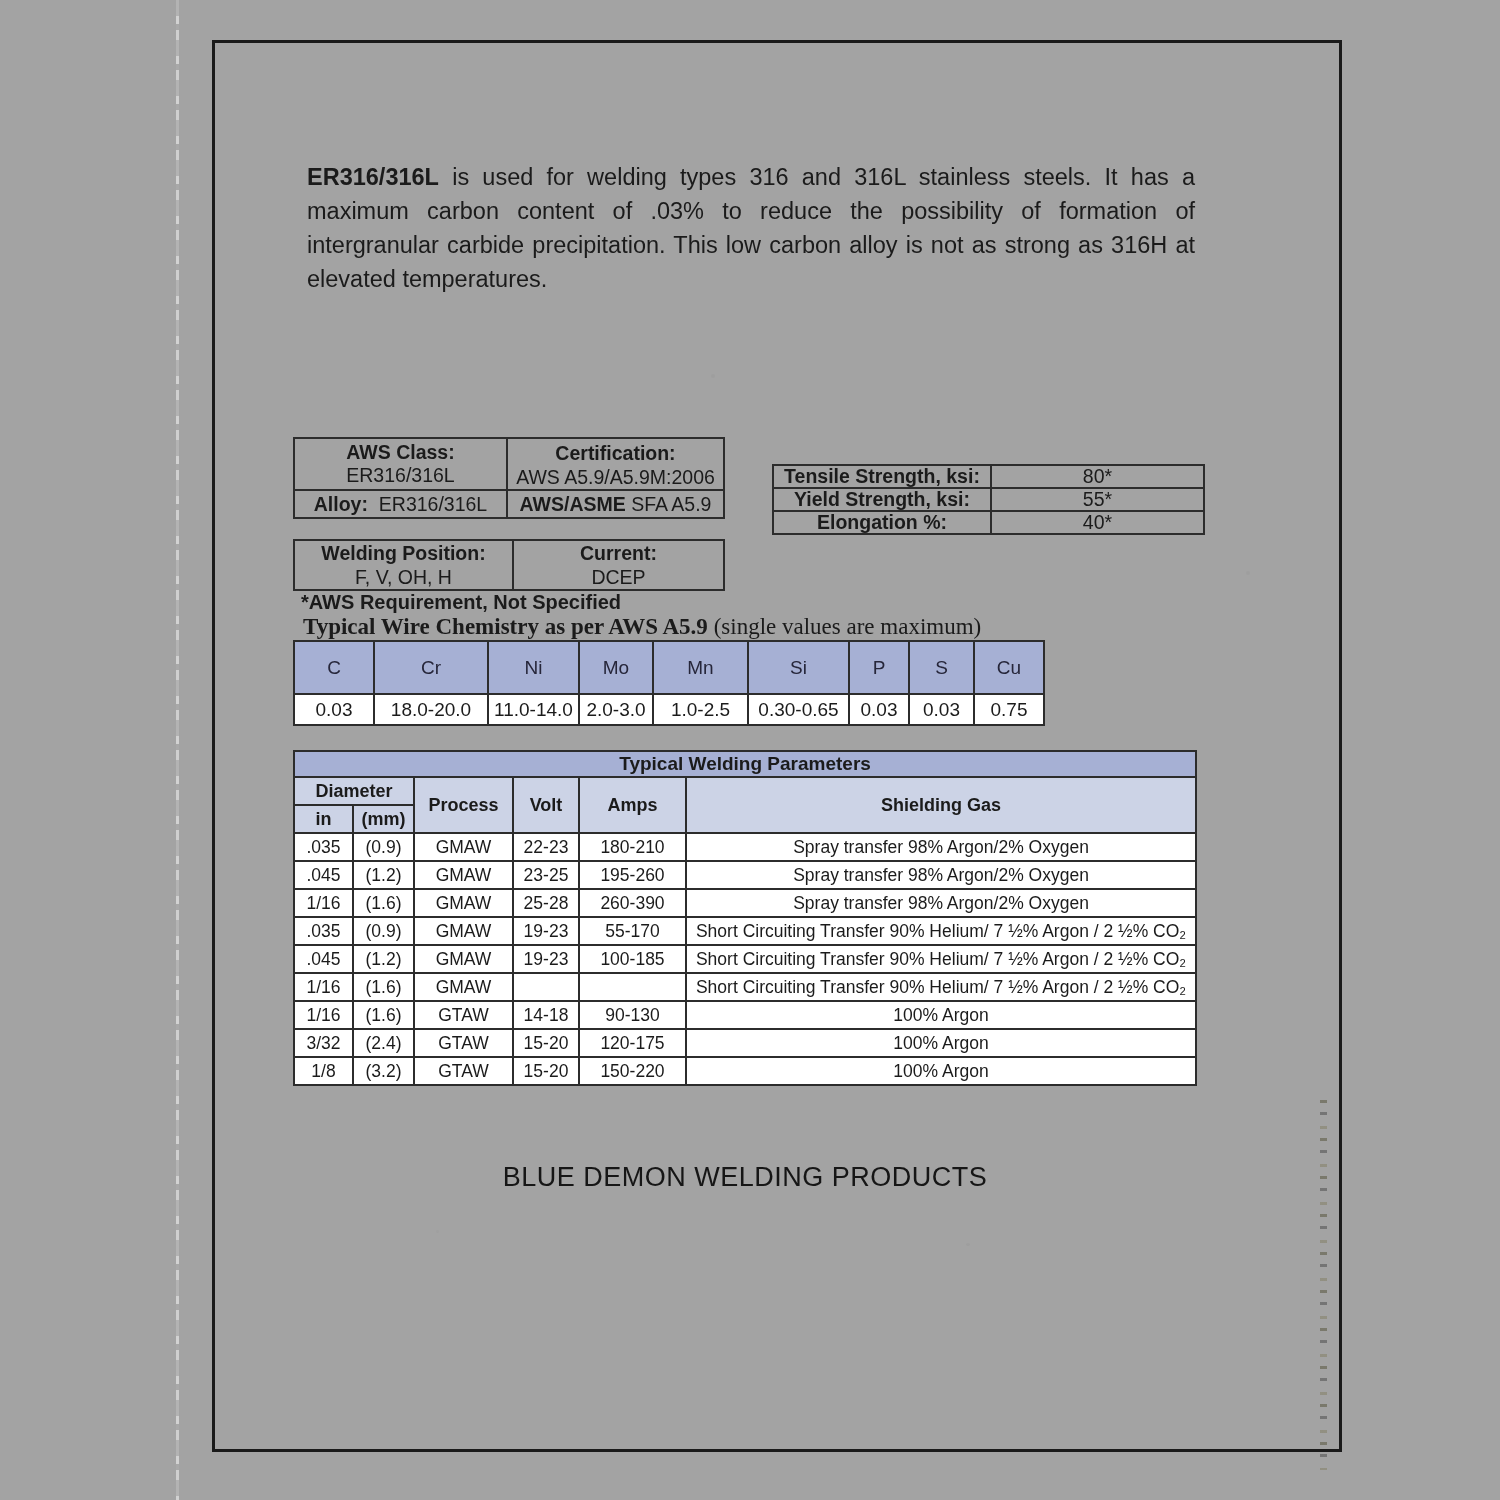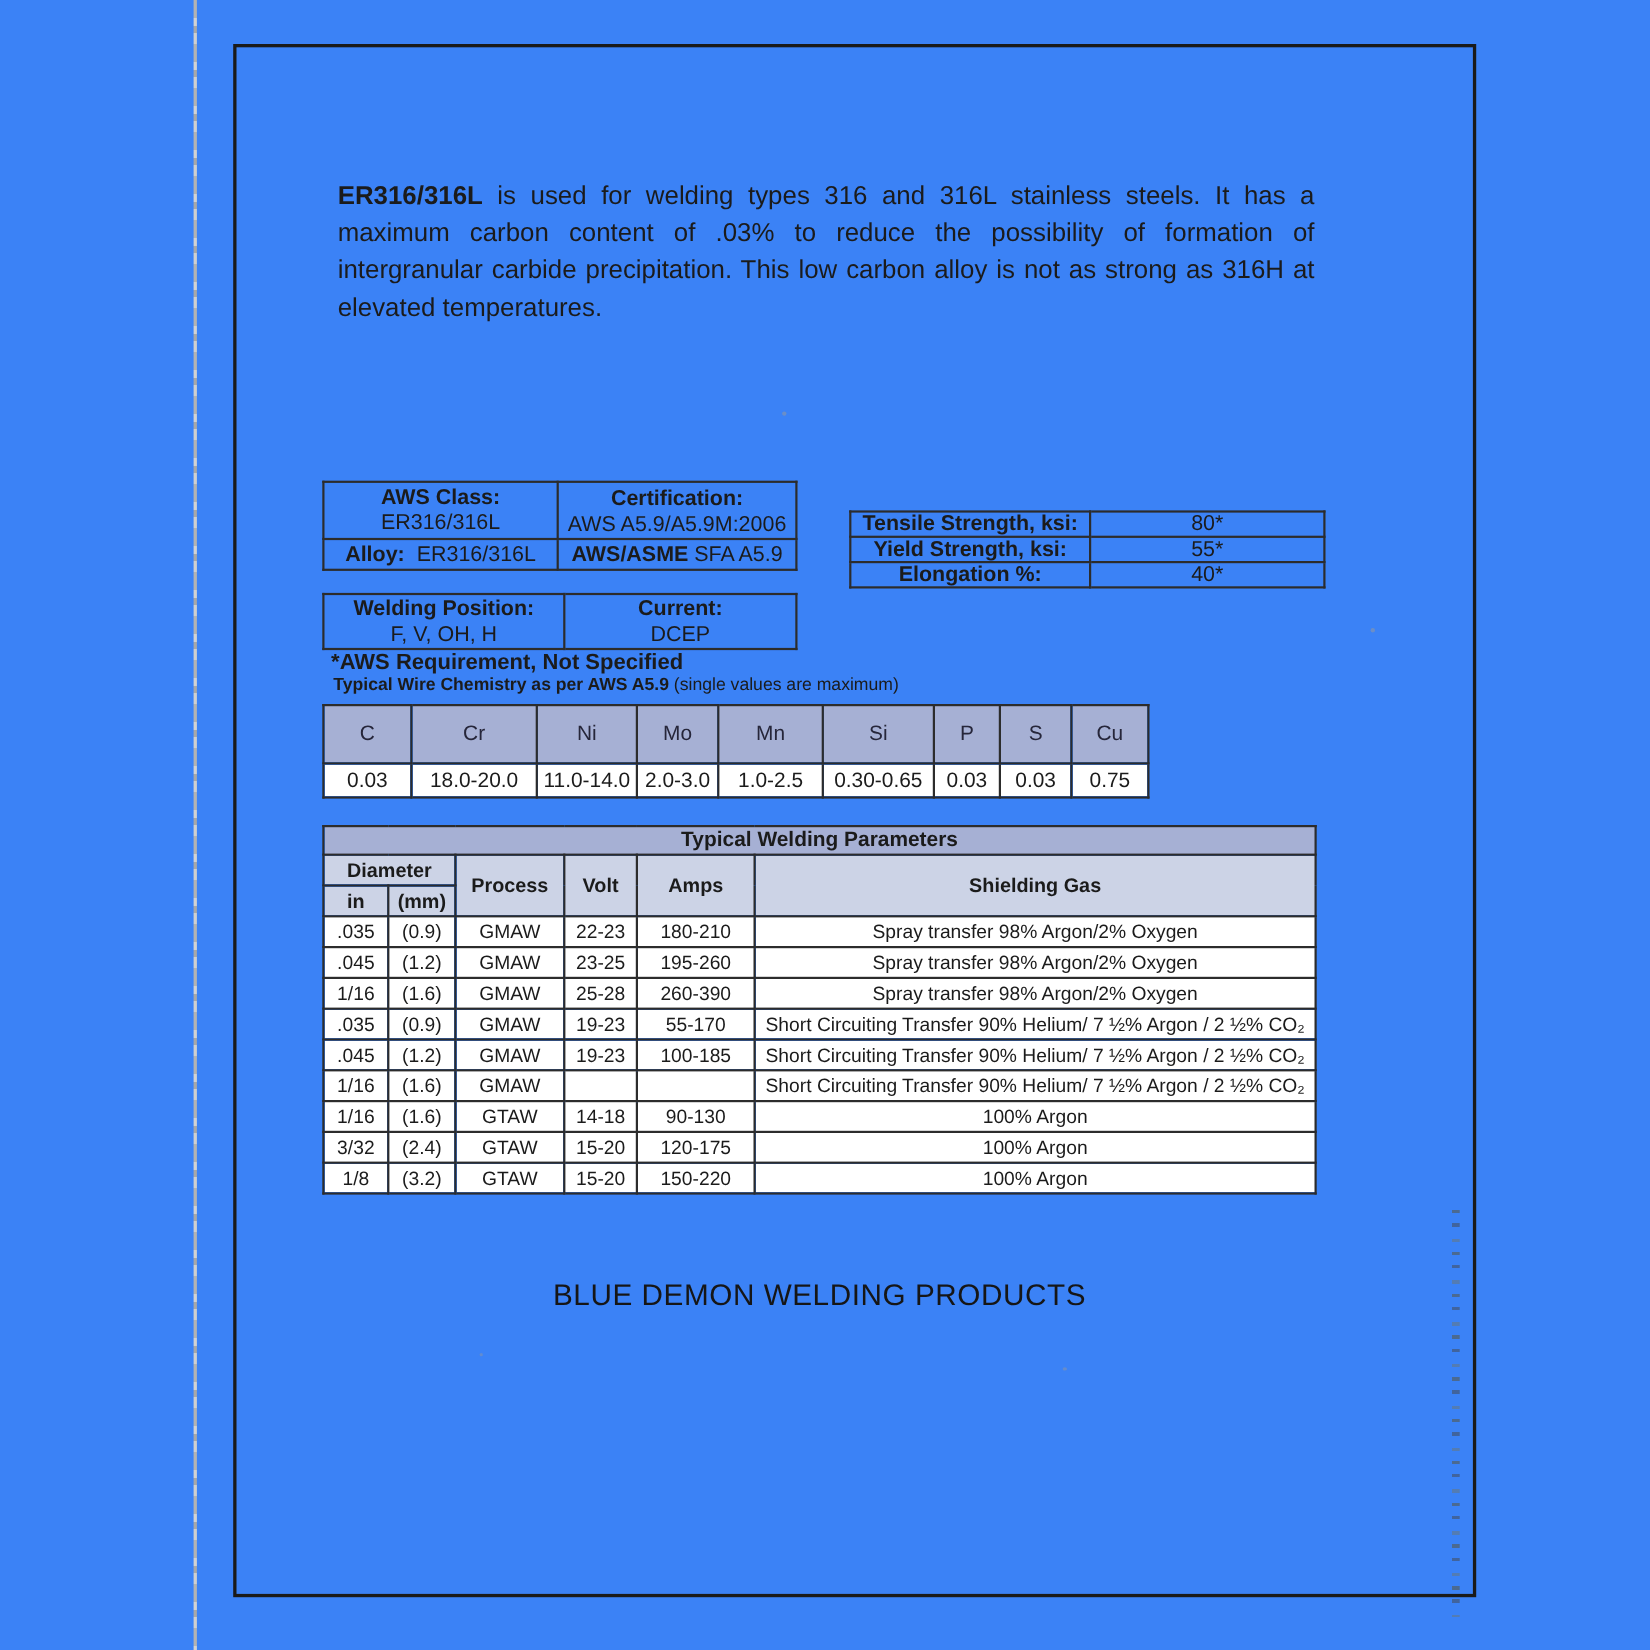--- a/index.html
+++ b/index.html
@@ -1,16 +1,16 @@
 <!DOCTYPE html>
 <html style="--hb: #a6b0d4; --sb: #ccd3e6;"><head>
 <meta charset="utf-8">
 <style>
   html,body{margin:0;padding:0;background:#fff;}
-  .canvas{position:relative;width:1500px;height:1500px;background:#3b82f6;
+  .canvas{position:relative;width:1500px;height:1500px;background:#a3a3a3;
           font-family:"Liberation Sans",sans-serif;color:#1b1b1b;overflow:hidden;}
   .scan-line{position:absolute;left:176px;top:0;width:3px;height:1500px;
              background:repeating-linear-gradient(to bottom,#b3b3b3 0 16px,#d2d2d2 16px 24px,#a8a8a8 24px 30px,#cfcfcf 30px 40px);}
   .page-border{position:absolute;left:212px;top:40px;width:1124px;height:1406px;border:3px solid #1a1a1a;}
   .intro{position:absolute;left:307px;top:160px;width:888px;margin:0;
          font-size:23.5px;line-height:34px;text-align:justify;}
   .apps{position:absolute;left:307px;top:329px;width:842px;margin:0;
         font-size:23.5px;line-height:34px;}
   b{font-weight:bold;}
   table{position:absolute;border-collapse:collapse;table-layout:fixed;color:#1b1b1b;}
@@ -21,21 +21,21 @@
   .info-table .r2 td{height:26px;vertical-align:middle;}
   .cert-cell{line-height:24px;}
   
   .strength-table{left:772px;top:464px;width:431px;font-size:19.5px;text-align:center;}
   .strength-table td{height:21px;line-height:21px;}
   .strength-table .lbl{font-weight:bold;}
   
   .position-table{left:293px;top:539px;width:430px;font-size:19.5px;text-align:center;}
   .position-table td{height:48px;line-height:24px;vertical-align:middle;}
   .note{position:absolute;left:301px;top:591px;font-size:20px;font-weight:600;}
-  .chem-title{position:absolute;left:303px;top:614px;font-size:16px;}
+  .chem-title{position:absolute;left:303px;top:614px;font-size:23px;font-family:Liberation Serif, serif;}
   
   .chem-table{left:293px;top:640px;width:750px;text-align:center;font-size:19px;}
   .chem-table th{height:51px;background:var(--hb,#a6b0d4);font-weight:normal;color:#26263a;vertical-align:middle;}
   .chem-table td{height:29px;background:#fff;}
   
   .params-table{left:293px;top:750px;width:902px;text-align:center;font-size:17.5px;}
   .params-table .title-cell{background:var(--hb,#a6b0d4);height:24px;font-size:19px;font-weight:bold;}
   .params-table thead .sub{background:var(--sb,#ccd3e6);font-weight:bold;font-size:18px;vertical-align:middle;}
   .params-table thead .h28{height:26px;}
   .params-table tbody td{height:26px;background:#fff;white-space:nowrap;}

